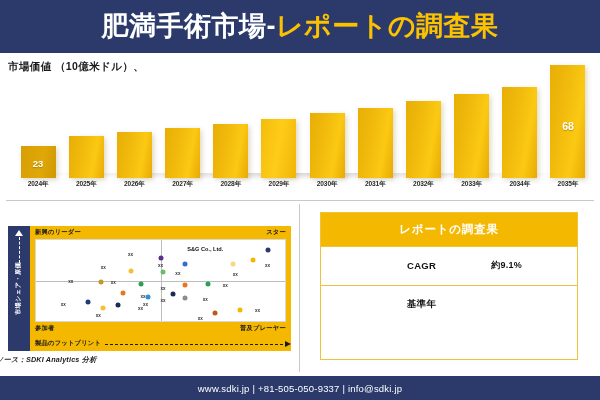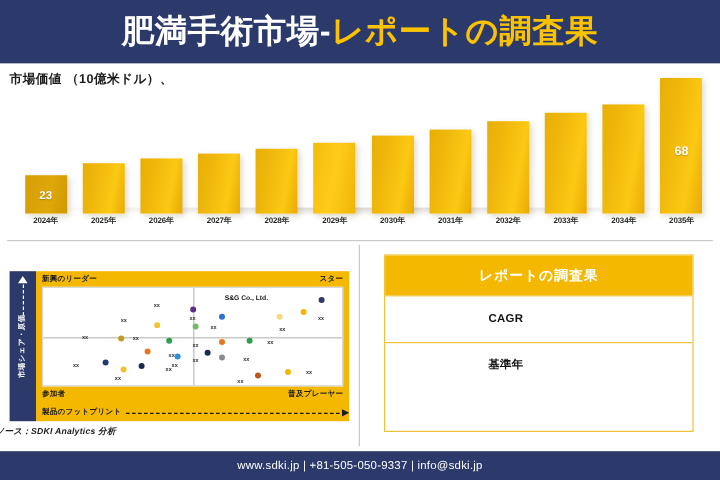--- a/index.html
+++ b/index.html
@@ -302,20 +302,21 @@
     </div>
 
     <div class="table-panel">
       <div class="ins-table">
         <div class="ins-head">
           <span class="ins-head-text">レポートの調査果</span>
         </div>
         <div id="insrows">
             <div class="ins-row">
               <div class="ins-key">CAGR</div>
+              <div class="ins-val">約9.1%</div>
             </div>
             <div class="ins-row">
               <div class="ins-key">基準年</div>
             </div>
           </div>
       </div>
     </div>
   </div>
 
   <div class="footer">

